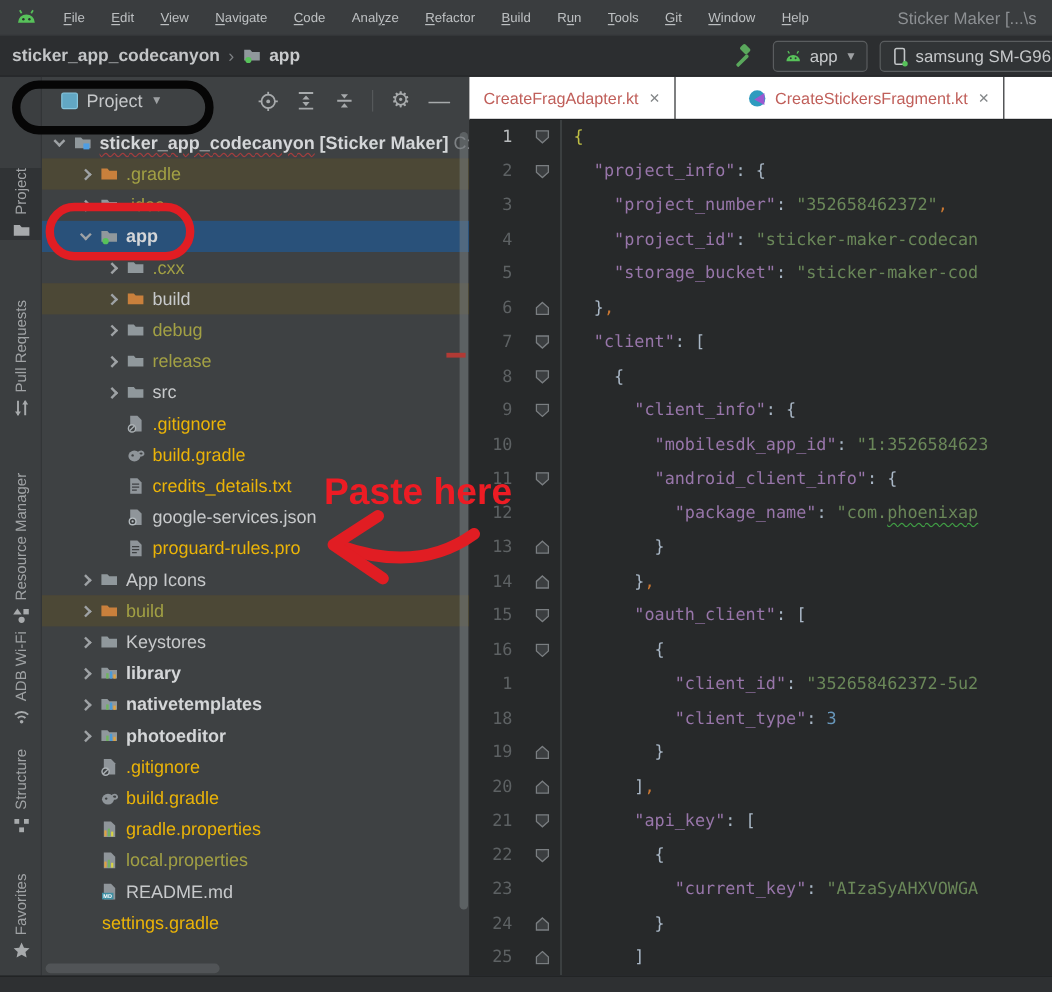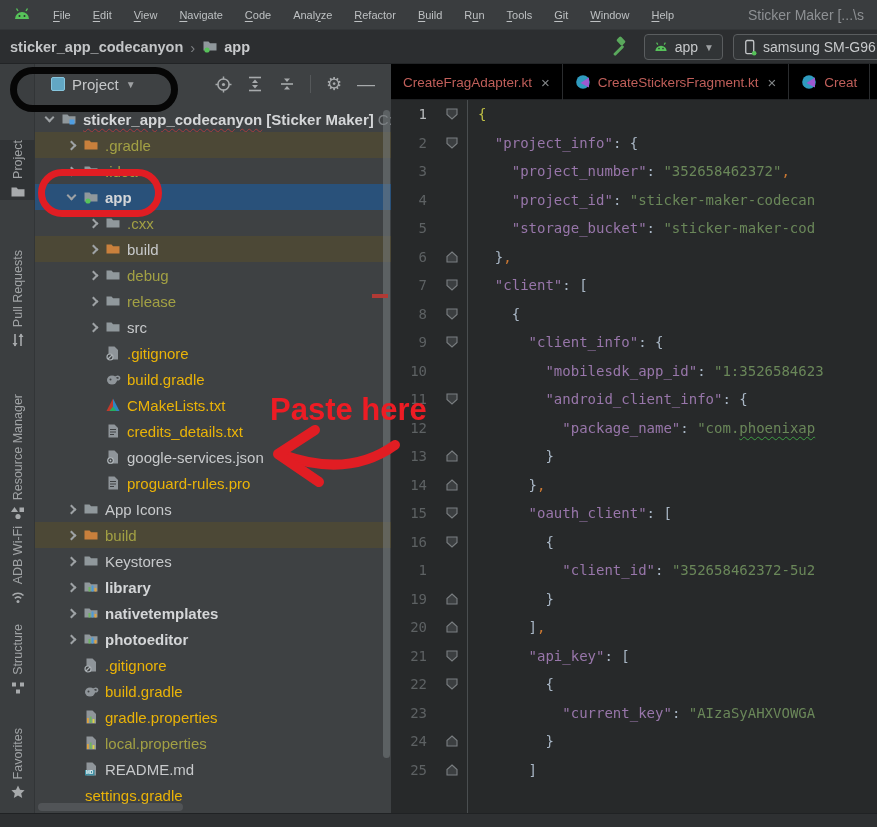--- a/index.html
+++ b/index.html
@@ -64,21 +64,21 @@
   .t-suffix{color:#d4d6d8;font-weight:700;margin-left:6px;}
   .t-path{color:#7d8184;font-weight:400;margin-left:8px;}
 
   .tree-vscroll{position:absolute;right:1px;top:46px;width:7px;height:648px;background:#70757833;border-radius:4px;}
   .tree-vscroll-thumb{position:absolute;inset:0;background:#878c8f55;border-radius:4px;}
   .err-dash{position:absolute;right:3px;top:230px;width:16px;height:4px;background:#b13a35;}
   .tree-hscroll{position:absolute;left:3px;bottom:2px;width:145px;height:8px;background:#878c8f44;border-radius:4px;}
 
   
   .editor{position:absolute;left:391px;top:64px;right:0;bottom:14px;background:#27292a;overflow:hidden;}
-  .tabs{position:absolute;top:0;left:0;right:0;height:36px;background:#000000;border-bottom:1px solid #1f2123;display:flex;}
+  .tabs{position:absolute;top:0;left:0;right:0;height:36px;background:#ffffff;border-bottom:1px solid #1f2123;display:flex;gap:48px;}
   .tab{display:flex;align-items:center;gap:7px;padding:0 12px;border-right:1px solid #2a2c2e;height:36px;white-space:nowrap;}
   .tab-label{color:#c05f5a;font-size:13.5px;}
   .tab-close{color:#848789;font-size:15px;margin-left:2px;}
   .ktic{width:16px;height:16px;flex:none;}
 
   .codewrap{position:absolute;top:36px;left:0;right:0;bottom:0;overflow:hidden;}
   .foldline{position:absolute;left:76px;top:0;bottom:0;width:1px;background:#4a4e50;}
   .cl{position:relative;height:28.5px;display:flex;align-items:center;
       font-family:"DejaVu Sans Mono",monospace;font-size:14px;}
   .ln{width:46px;flex:none;text-align:right;padding-right:10px;color:#5d6163;font-size:14px;}
@@ -370,30 +370,20 @@
               <ellipse cx="7" cy="9" rx="5" ry="4.5" fill="#8f959a"></ellipse>
               <path d="M10 6.5c2-2 4-1.5 4.5 0 .5 1.5-1 2.5-2.5 2l-1.5 1" fill="none" stroke="#8f959a" stroke-width="1.6"></path>
               <circle cx="5.5" cy="8.5" r="1" fill="#3e4143"></circle>
             </svg>
           </span>
           <span class="lbl t-red">build.gradle</span>
         </div>
         <div class="trow " style="padding-left: 68px;">
           <span class="ic">
             <svg width="16" height="16" viewBox="0 0 16 16">
-              <polygon points="8,1.5 1.5,14 8,14" fill="#c0392b"></polygon>
-              <polygon points="8,1.5 14.5,14 8,14" fill="#2e86c1"></polygon>
-              <polygon points="4.5,14 11.5,14 8,9.5" fill="#27ae60"></polygon>
-            </svg>
-          </span>
-          <span class="lbl t-red">CMakeLists.txt</span>
-        </div>
-        <div class="trow " style="padding-left: 68px;">
-          <span class="ic">
-            <svg width="16" height="16" viewBox="0 0 16 16">
               <path d="M3.5 1.5h6l3.5 3.5v9.5h-9.5z" fill="#8f959a"></path>
               <line x1="5" y1="6.5" x2="11" y2="6.5" stroke="#3e4143" stroke-width="1"></line>
               <line x1="5" y1="9" x2="11" y2="9" stroke="#3e4143" stroke-width="1"></line>
               <line x1="5" y1="11.5" x2="9" y2="11.5" stroke="#3e4143" stroke-width="1"></line>
             </svg>
           </span>
           <span class="lbl t-red">credits_details.txt</span>
         </div>
         <div class="trow " style="padding-left: 68px;">
           <span class="ic">
@@ -701,20 +691,25 @@
             </svg>
           </span>
           <span class="code"><span class="sy-p">        {</span></span>
         </div>
         <div class="cl">
           <span class="ln">1</span>
           <span class="fold"></span>
           <span class="code"><span class="sy-p">          </span><span class="sy-k">"client_id"</span><span class="sy-p">: </span><span class="sy-s">"352658462372-5u2</span></span>
         </div>
         <div class="cl">
+          <span class="ln">18</span>
+          <span class="fold"></span>
+          <span class="code"><span class="sy-p">          </span><span class="sy-k">"client_type"</span><span class="sy-p">: </span><span class="sy-n">3</span></span>
+        </div>
+        <div class="cl">
           <span class="ln">19</span>
           <span class="fold">
             <svg width="12" height="12" viewBox="0 0 12 12">
               <polygon points="6,1 11,5.5 11,11 1,11 1,5.5" fill="#3b3e40" stroke="#7a7e81" stroke-width="1.1"></polygon>
             </svg>
           </span>
           <span class="code"><span class="sy-p">        }</span></span>
         </div>
         <div class="cl">
           <span class="ln">20</span>

